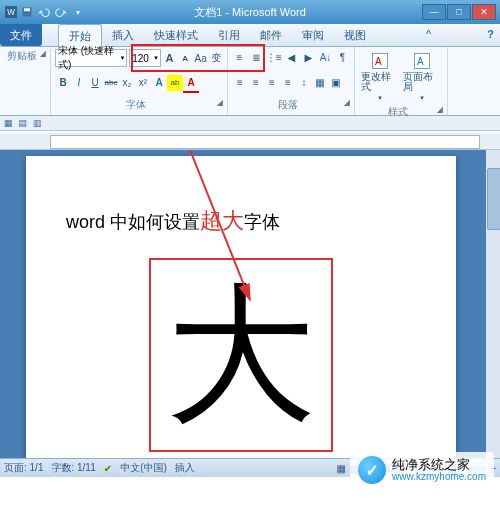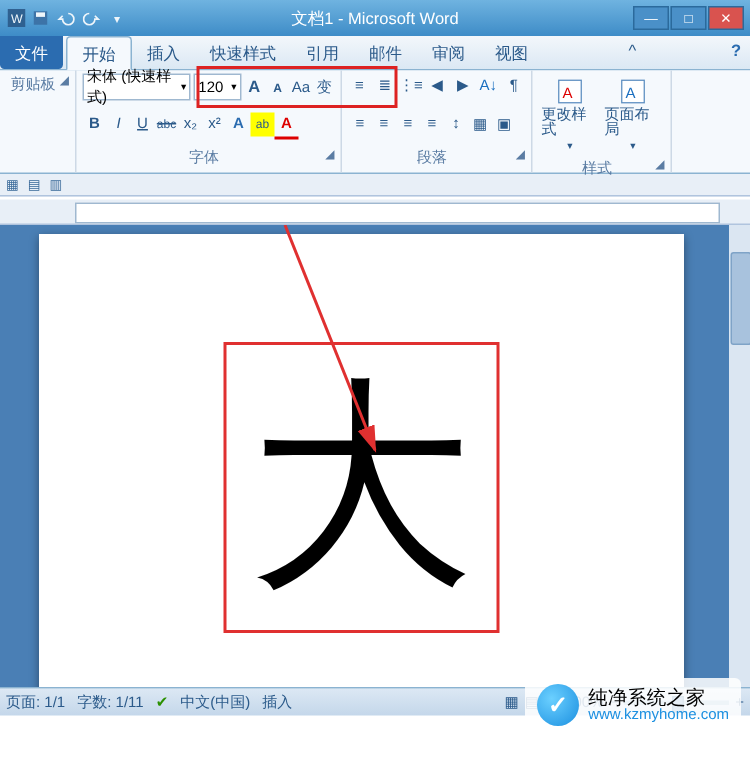--- a/index.html
+++ b/index.html
@@ -7,21 +7,21 @@
 .titlebar .left{display:flex;align-items:center;gap:2px}
 .qat{display:flex;gap:3px;align-items:center}
 .qat-btn{width:14px;height:14px;display:flex;align-items:center;justify-content:center;opacity:.9}
 .qat-btn svg{width:12px;height:12px}
 .title-text{position:absolute;left:50%;transform:translateX(-50%);white-space:nowrap}
 .winbtns{display:flex;gap:1px}
 .winbtn{width:22px;height:14px;background:#4a90c8;border:1px solid #2b6a9c;display:flex;align-items:center;justify-content:center;font-size:9px;color:#fff}
 .winbtn.close{background:#d9534f}
 .tabs{height:22px;background:linear-gradient(#f3f7fb,#dbe8f4);display:flex;border-bottom:1px solid #8bb3d1;font-size:11px}
 .tab{padding:4px 10px 0;color:#2b5a8a;cursor:pointer}
-.tab.file{background:#2b6cb0;color:#fff;border-radius:0 0 3px 3px;margin-right:2px}
+.tab.file{background:#2b6cb0;color:#fff;border-radius:0 0 3px 3px;margin-right:16px}
 .tab.active{background:#f5f9fd;border:1px solid #8bb3d1;border-bottom:1px solid #f5f9fd;border-radius:3px 3px 0 0;margin-bottom:-1px}
 .help-icon{margin-left:auto;padding:4px 6px;color:#2b5a8a}
 .ribbon{height:68px;background:#f5f9fd;display:flex;border-bottom:1px solid #8bb3d1;font-size:10px}
 .group{border-right:1px solid #cdd9e6;padding:2px 4px;display:flex;flex-direction:column;justify-content:space-between;position:relative}
 .group-label{text-align:center;color:#5a7ca3;font-size:10px;padding-bottom:1px}
 .group-label .launcher{float:right;font-size:8px;color:#5a7ca3}
 .big-btn{display:flex;flex-direction:column;align-items:center;gap:1px;padding:2px;min-width:30px}
 .big-btn svg{width:20px;height:20px}
 .big-btn span{font-size:10px;color:#2b5a8a;line-height:10px}
 .font-row{display:flex;gap:2px;align-items:center}
@@ -192,20 +192,23 @@
   <span>▥</span>
 </div>
 
 <div class="ruler">
   <div class="ruler-inner"></div>
 </div>
 
 <div class="doc-area">
   <div class="page">
     <div class="page-content">
+      <div class="text-line">
+        <span>word 中如何设置</span><span class="red">超大</span><span>字体</span>
+      </div>
       <div class="big-char-box">
         <span class="big-char">大</span>
       </div>
     </div>
   </div>
   <svg class="arrow-svg" width="500" height="310">
     <defs>
         <marker id="ah" markerWidth="10" markerHeight="10" refX="8" refY="3" orient="auto">
           <path d="M0,0 L0,6 L9,3 z" fill="#e03030"></path>
         </marker>

